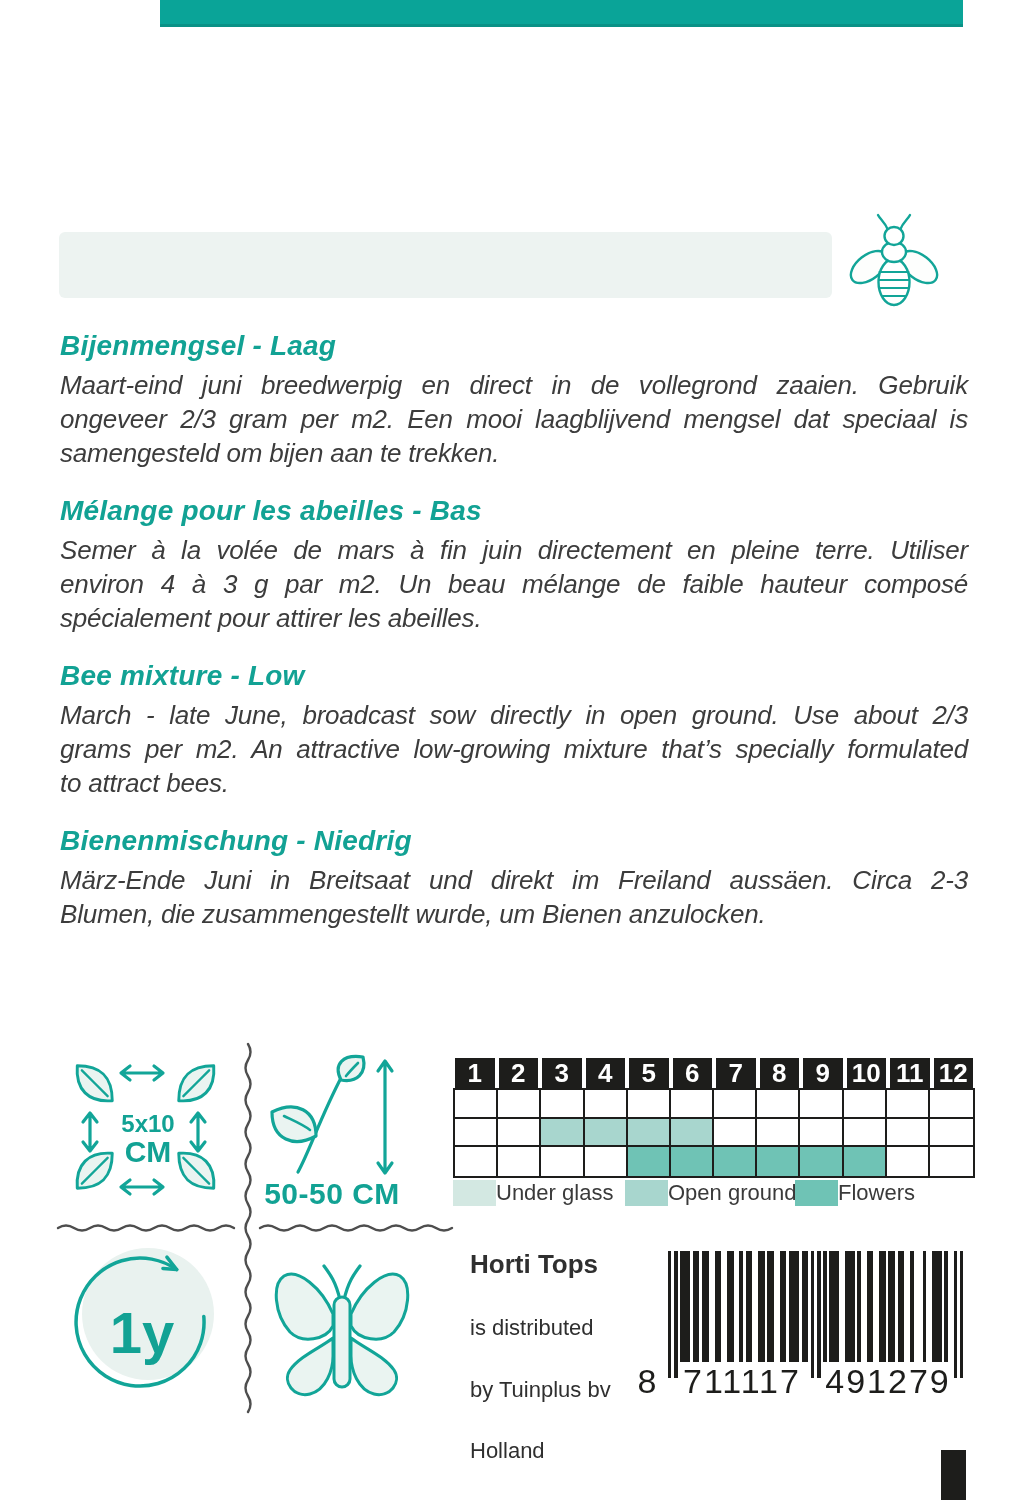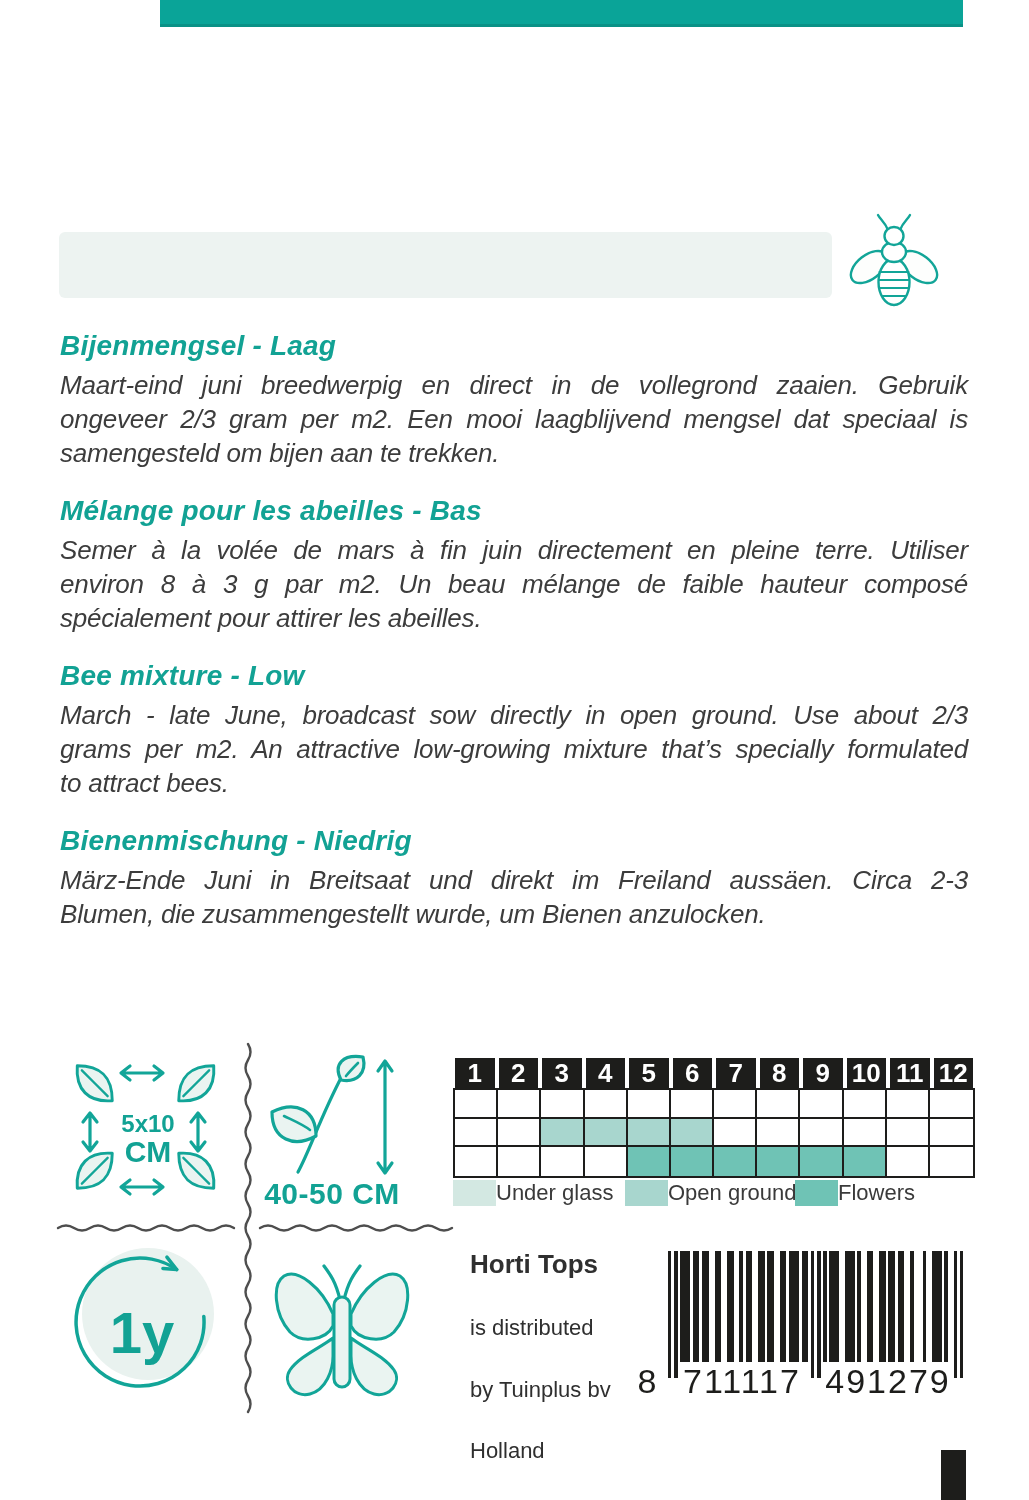--- a/index.html
+++ b/index.html
@@ -84,21 +84,21 @@
   <div class="abs section" style="top:330px;">
     <h2>Bijenmengsel - Laag</h2>
     <div class="jline">Maart-eind juni breedwerpig en direct in de vollegrond zaaien. Gebruik</div>
     <div class="jline">ongeveer 2/3 gram per m2. Een mooi laagblijvend mengsel dat speciaal is</div>
     <div class="jline last">samengesteld om bijen aan te trekken.</div>
   </div>
 
   <div class="abs section" style="top:495px;">
     <h2>Mélange pour les abeilles - Bas</h2>
     <div class="jline">Semer à la volée de mars à fin juin directement en pleine terre. Utiliser</div>
-    <div class="jline">environ 8 à 3 g par m2. Un beau mélange de faible hauteur composé</div>
+    <div class="jline">environ 4 à 3 g par m2. Un beau mélange de faible hauteur composé</div>
     <div class="jline last">spécialement pour attirer les abeilles.</div>
   </div>
 
   <div class="abs section" style="top:660px;">
     <h2>Bee mixture - Low</h2>
     <div class="jline">March - late June, broadcast sow directly in open ground. Use about 2/3</div>
     <div class="jline">grams per m2. An attractive low-growing mixture that’s specially formulated</div>
     <div class="jline last">to attract bees.</div>
   </div>
 
@@ -138,21 +138,21 @@
   <div class="abs icon-label lbl-cm">CM</div>
 
   <svg class="abs" style="left:262px;top:1052px;" width="140" height="125" viewBox="0 0 140 125">
     <path class="stroke" d="M36,120 C48,98 58,66 80,24"></path>
     <path class="leaf" d="M79,28 C71,12 81,2 101,5 C105,21 95,31 79,28 Z"></path>
     <path class="stroke" style="stroke-width:2.6" d="M84,24 C88,19 92,15 96,11"></path>
     <path class="leaf" d="M54,84 C32,96 10,88 10,60 C34,48 54,58 54,84 Z"></path>
     <path class="stroke" style="stroke-width:2.6" d="M48,78 C40,72 30,68 22,64"></path>
     <path class="stroke" d="M123,10 V120 M116,19 L123,9 L130,19 M116,111 L123,121 L130,111"></path>
   </svg>
-  <div class="abs icon-label lbl-3050">40-50 CM</div>
+  <div class="abs icon-label lbl-3050">50-50 CM</div>
 
   <svg class="abs" style="left:240px;top:1042px;" width="16" height="375" viewBox="0 0 16 375">
     <path class="wavy" d="M8 2 q5 8 0 16 t0 16 t0 16 t0 16 t0 16 t0 16 t0 16 t0 16 t0 16 t0 16 t0 16 t0 16 t0 16 t0 16 t0 16 t0 16 t0 16 t0 16 t0 16 t0 16 t0 16 t0 16 t0 16"></path>
   </svg>
   <svg class="abs" style="left:56px;top:1221px;" width="178" height="14" viewBox="0 0 178 14">
     <path class="wavy" d="M2 7 q8 -5 16 0 t16 0 t16 0 t16 0 t16 0 t16 0 t16 0 t16 0 t16 0 t16 0 t16 0"></path>
   </svg>
   <svg class="abs" style="left:258px;top:1221px;" width="194" height="14" viewBox="0 0 194 14">
     <path class="wavy" d="M2 7 q8 -5 16 0 t16 0 t16 0 t16 0 t16 0 t16 0 t16 0 t16 0 t16 0 t16 0 t16 0 t16 0"></path>
   </svg>

